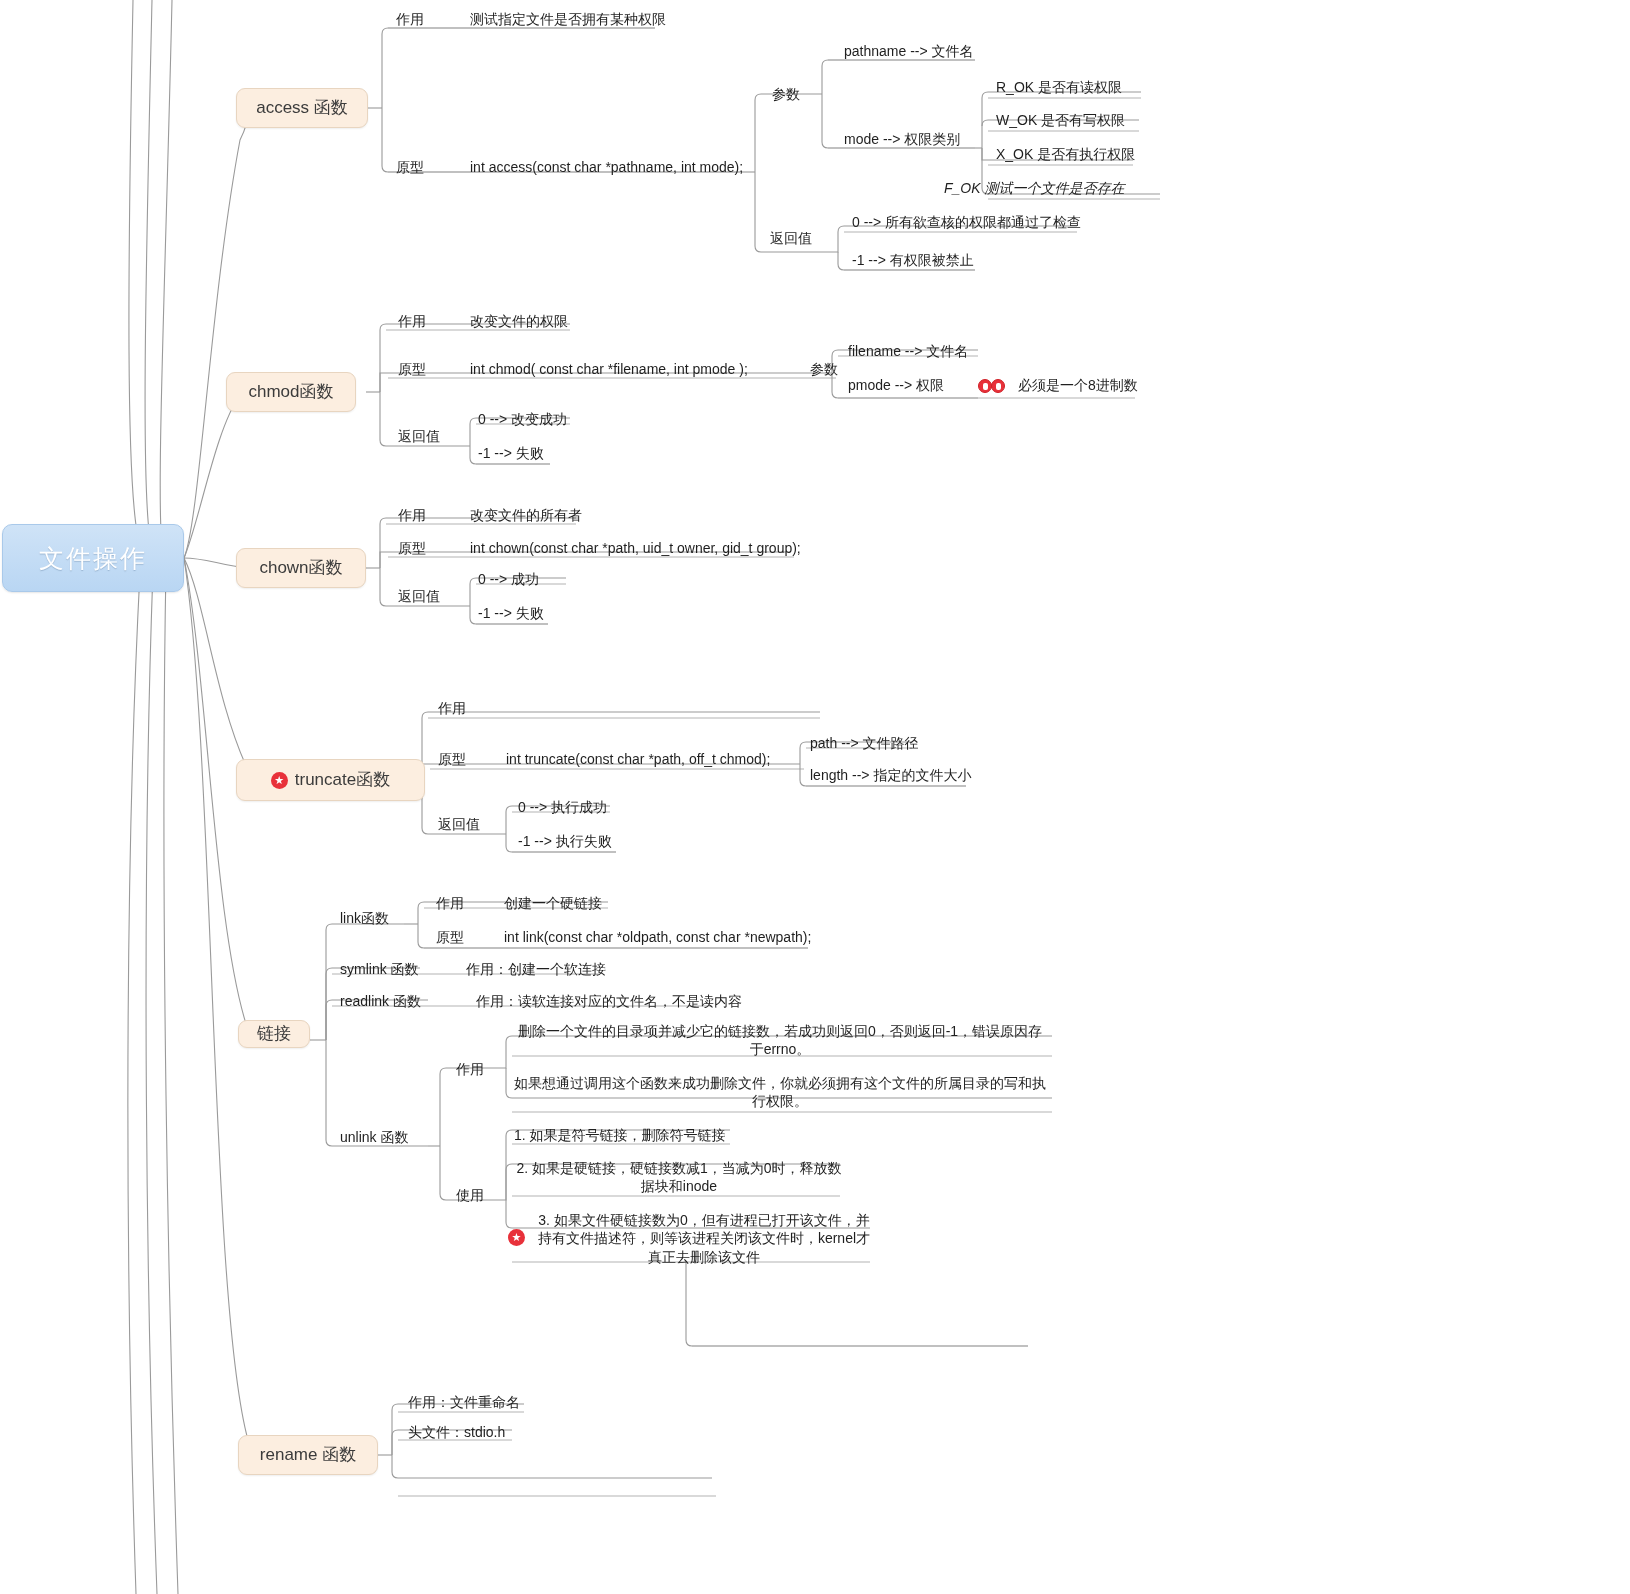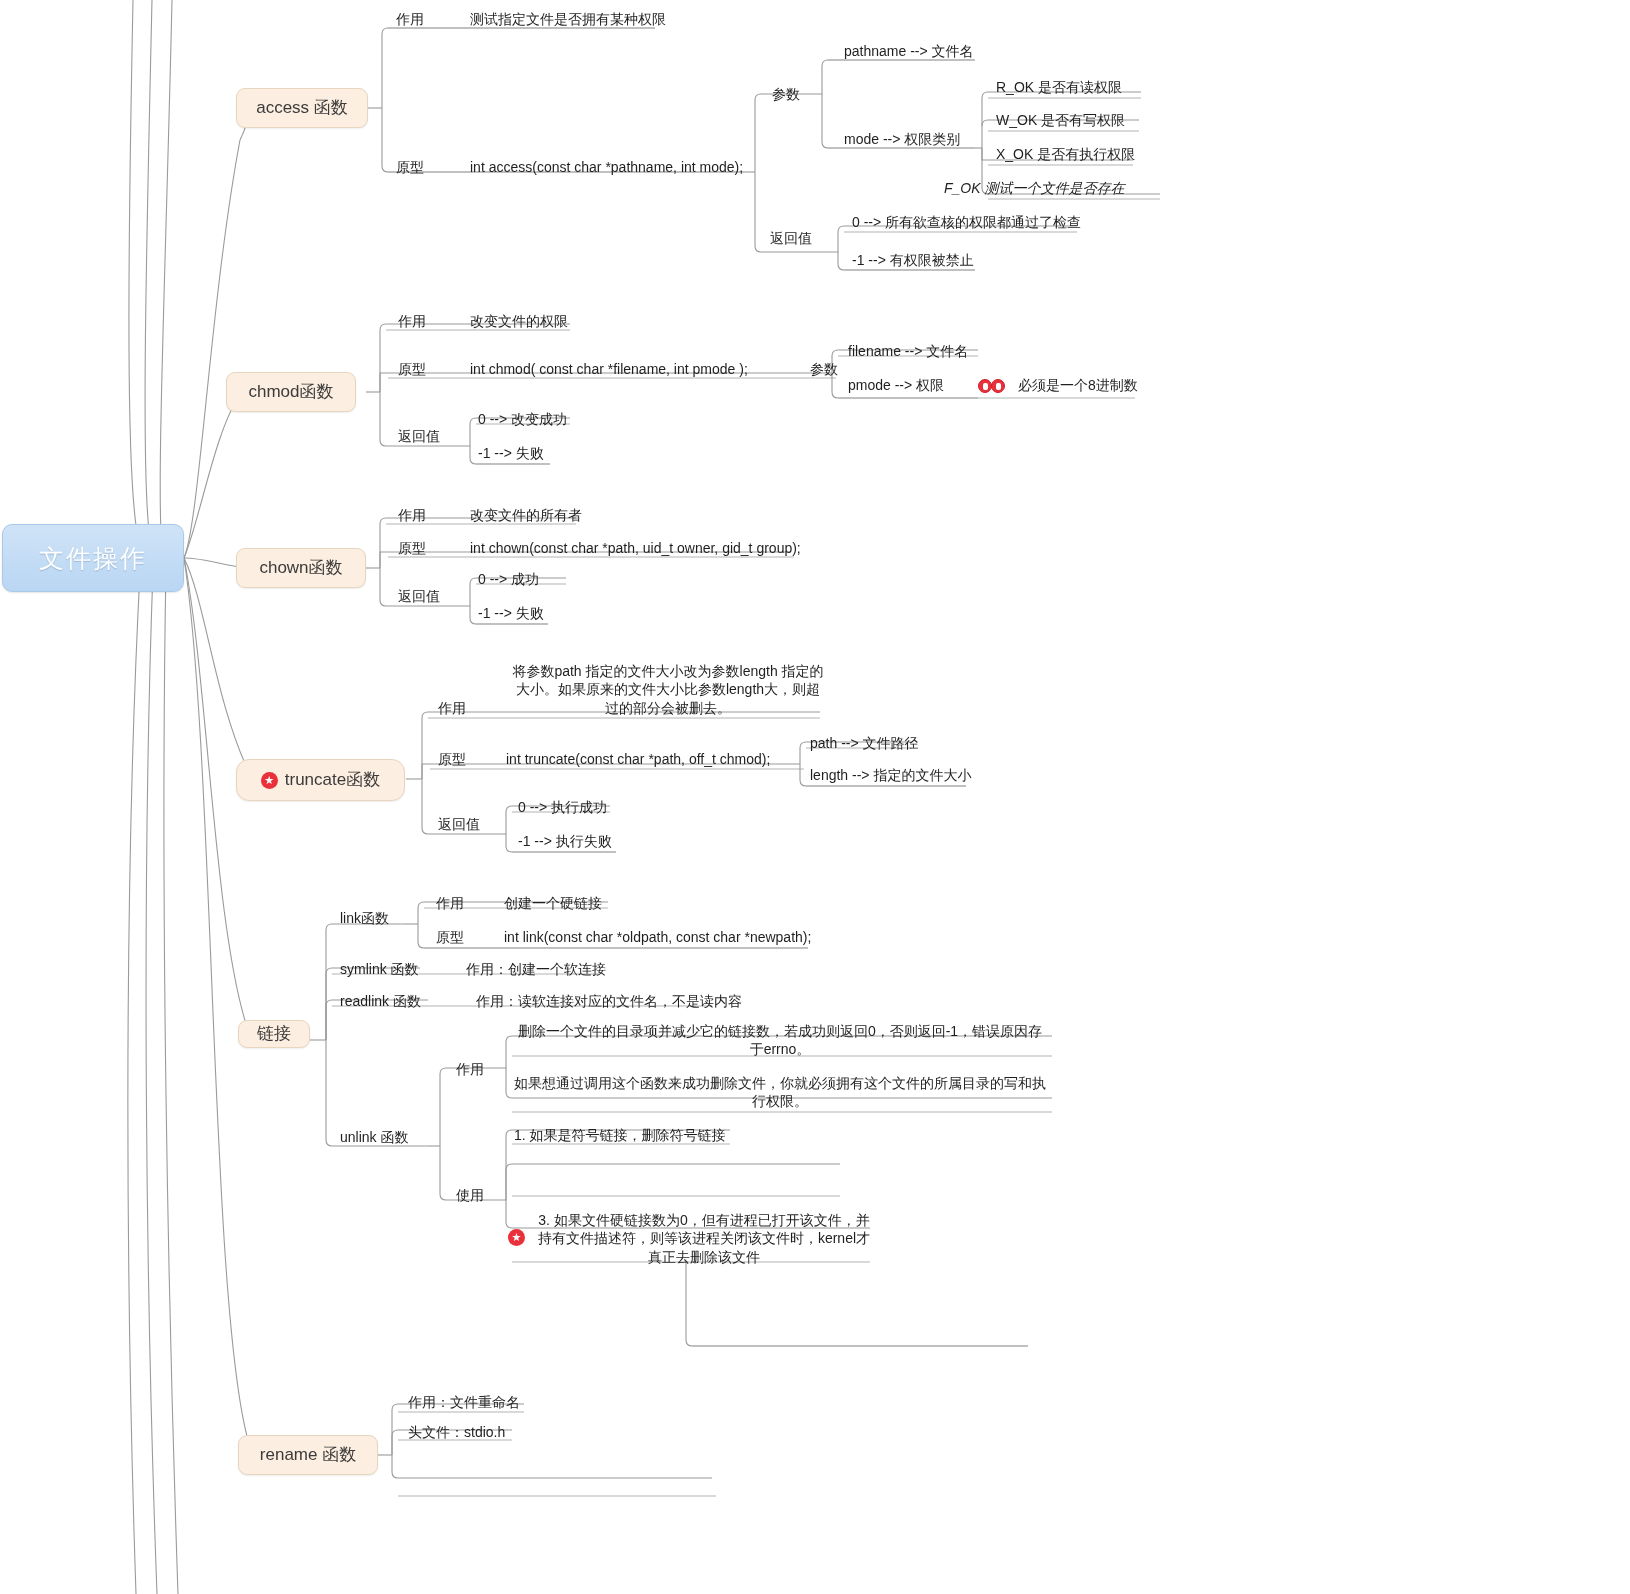--- a/index.html
+++ b/index.html
@@ -307,26 +307,25 @@
     <span>chown函数</span>
   </div>
   <div class="node label" style="left:398px; top:505px; width:60px; height:20px;">作用</div>
   <div class="node plain left" style="left:470px; top:505px; width:240px; height:20px;">改变文件的所有者</div>
   <div class="node label" style="left:398px; top:538px; width:60px; height:20px;">原型</div>
   <div class="node plain left" style="left:470px; top:538px; width:360px; height:20px;">int chown(const char *path, uid_t owner, gid_t group);</div>
   <div class="node label" style="left:398px; top:586px; width:70px; height:20px;">返回值</div>
   <div class="node plain left" style="left:478px; top:569px; width:160px; height:20px;">0 --&gt; 成功</div>
   <div class="node plain left" style="left:478px; top:603px; width:160px; height:20px;">-1 --&gt; 失败</div>
 
-  <div class="node branch" style="left:236px; top:759px; width:169px; height:42px;border-radius:13px;">
+  <div class="node branch" style="left:236px; top:759px; width:189px; height:42px;">
     <span class="star"></span>
     <span>truncate函数</span>
   </div>
   <div class="node label" style="left:438px; top:698px; width:60px; height:20px;">作用</div>
-  <div class="node plain center" style="left:512px; top:662px; width:312px; height:56px; display:block; text-align:center;">将参数path 指定的文件大小改为参数length 指定的大小。如果原来的文件大小比参数length大，则超过的部分会被删去。</div>
   <div class="node label" style="left:438px; top:749px; width:60px; height:20px;">原型</div>
   <div class="node plain left" style="left:506px; top:749px; width:300px; height:20px;">int truncate(const char *path, off_t chmod);</div>
   <div class="node label" style="left:438px; top:814px; width:70px; height:20px;">返回值</div>
 
   <div class="node plain left" style="left:810px; top:733px; width:200px; height:20px;">path --&gt; 文件路径</div>
   <div class="node plain left" style="left:810px; top:765px; width:220px; height:20px;">length --&gt; 指定的文件大小</div>
 
   <div class="node plain left" style="left:518px; top:797px; width:180px; height:20px;">0 --&gt; 执行成功</div>
   <div class="node plain left" style="left:518px; top:831px; width:180px; height:20px;">-1 --&gt; 执行失败</div>
 
@@ -347,20 +346,21 @@
   <div class="node plain left" style="left:476px; top:991px; width:340px; height:20px;">作用：读软连接对应的文件名，不是读内容</div>
 
   <div class="node label" style="left:340px; top:1127px; width:110px; height:20px;">unlink 函数</div>
 
   <div class="node label" style="left:456px; top:1059px; width:60px; height:20px;">作用</div>
   <div class="node plain center" style="left:514px; top:1022px; width:532px; height:40px; display:block; text-align:center;">删除一个文件的目录项并减少它的链接数，若成功则返回0，否则返回-1，错误原因存于errno。</div>
   <div class="node plain center" style="left:514px; top:1074px; width:532px; height:40px; display:block; text-align:center;">如果想通过调用这个函数来成功删除文件，你就必须拥有这个文件的所属目录的写和执行权限。</div>
 
   <div class="node label" style="left:456px; top:1185px; width:60px; height:20px;">使用</div>
   <div class="node plain left" style="left:514px; top:1125px; width:380px; height:20px;">1. 如果是符号链接，删除符号链接</div>
+  <div class="node plain center" style="left:514px; top:1159px; width:330px; height:40px; display:block; text-align:center;">2. 如果是硬链接，硬链接数减1，当减为0时，释放数据块和inode</div>
   <span class="star" style="position:absolute; left:508px; top:1229px;"></span>
   <div class="node plain center" style="left:534px; top:1211px; width:340px; height:58px; display:block; text-align:center;">3. 如果文件硬链接数为0，但有进程已打开该文件，并持有文件描述符，则等该进程关闭该文件时，kernel才真正去删除该文件</div>
 
 
   <div class="node branch" style="left:238px; top:1435px; width:140px; height:40px;">
     <span>rename 函数</span>
   </div>
   <div class="node plain left" style="left:408px; top:1392px; width:240px; height:20px;">作用：文件重命名</div>
   <div class="node plain left" style="left:408px; top:1422px; width:240px; height:20px;">头文件：stdio.h</div>
 

